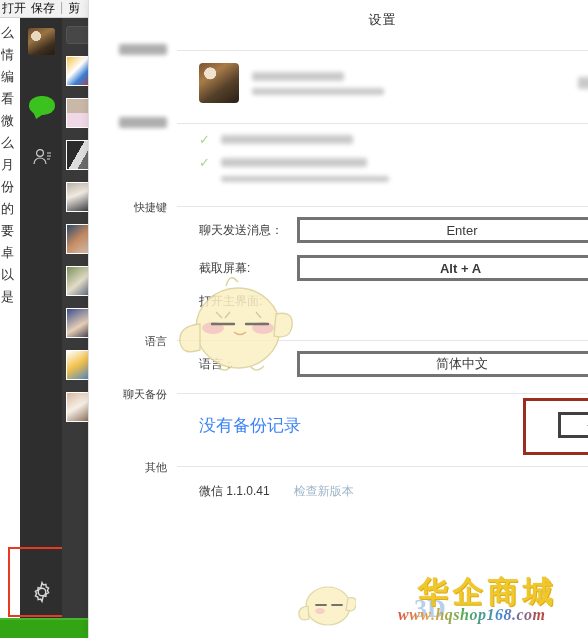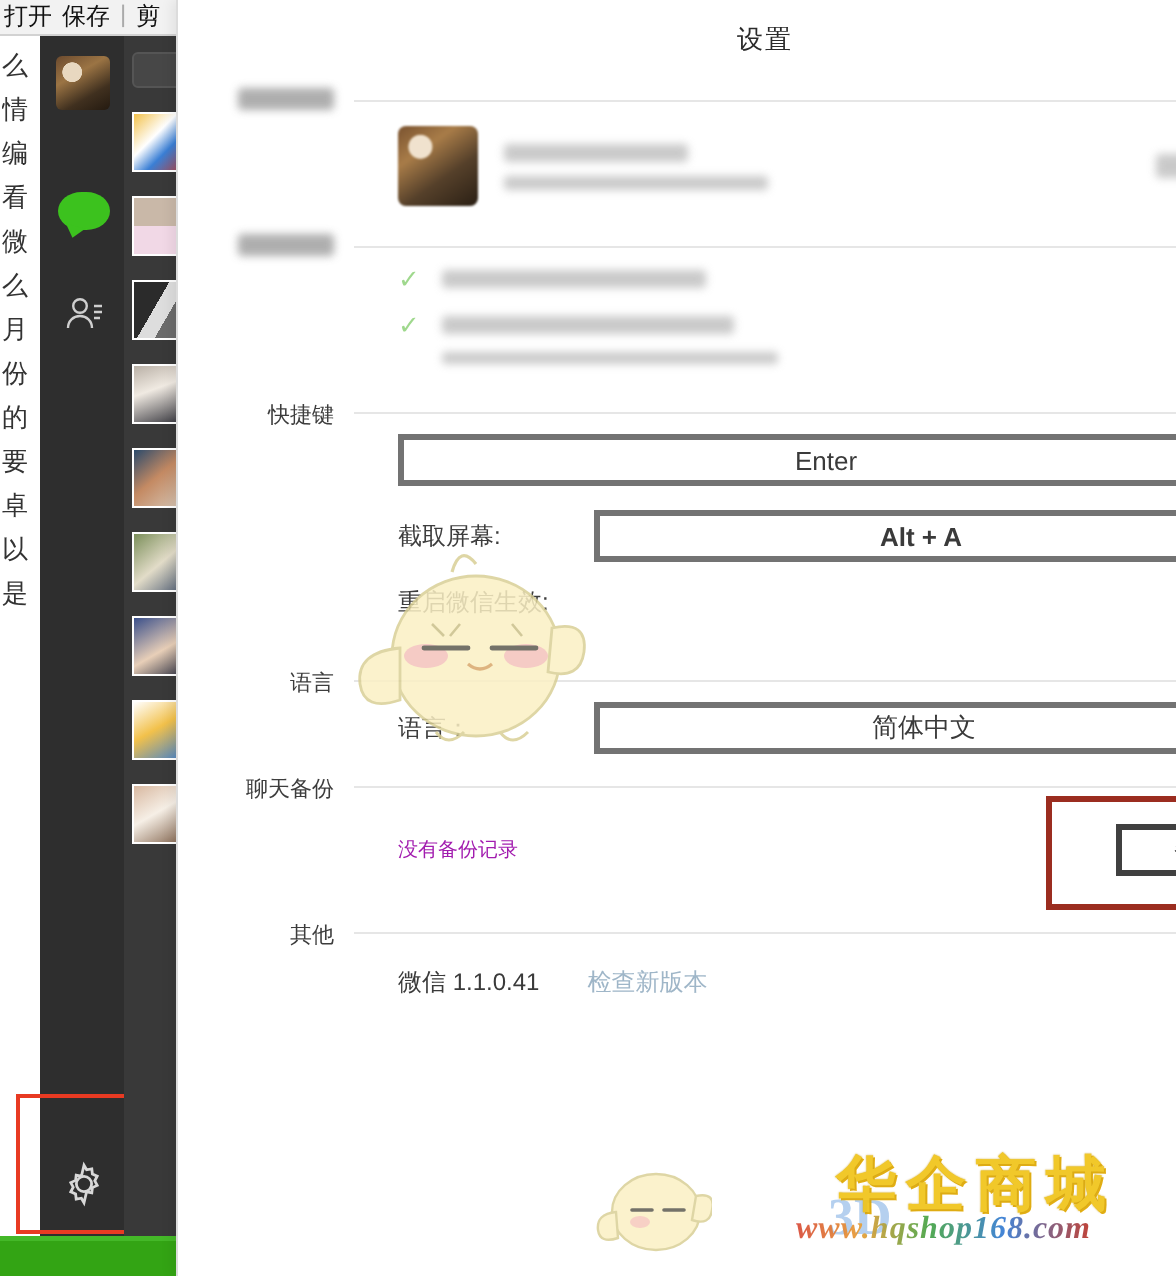--- a/index.html
+++ b/index.html
@@ -190,21 +190,21 @@
 
   .hint-text {
     font-size: 11px; color: #9a9a9a; padding: 3px 0 8px 22px;
   }
 
   
   .backup-row {
     display: flex; align-items: center; padding: 14px 0 14px 22px;
     position: relative;
   }
-  .backup-msg { font-size: 10px; color: #a21caf; flex: 1; }
+  .backup-msg { font-size: 17px; color: #3b82f6; flex: 1; }
   .backup-btn {
     width: 82px; height: 26px; border: 3px solid #404040; background: #fff;
     font-size: 12px; color: #333;
     display: flex; align-items: center; justify-content: center;
     cursor: pointer; margin-right: 16px;
   }
   .backup-highlight {
     position: absolute; right: 0px; top: 0px; width: 133px; height: 57px;
     border: 3px solid #9b2d20; pointer-events: none;
   }
@@ -364,35 +364,36 @@
         <div class="blur-bar sub-note"></div>
       </div>
     </div>
 
     <div class="section" style="margin-top:14px;">
       <div class="sec-label">快捷键</div>
       <div class="sec-content">
         <div class="sec-rule"></div>
 
         <div class="field-row">
+          <div class="field-label">聊天发送消息：</div>
           <div class="field-box with-caret">Enter</div>
           <div class="caret-btn">
             <svg width="14" height="10" viewBox="0 0 14 10">
                 <path d="M2 2.5 L7 7.5 L12 2.5" fill="none" stroke="#8d8d8d" stroke-width="1.6"></path>
               </svg>
           </div>
         </div>
 
         <div class="field-row">
           <div class="field-label">截取屏幕:</div>
           <div class="field-box" style="margin-right:32px;font-weight:bold;">Alt + A</div>
         </div>
 
         <div class="field-row">
-          <div class="field-label">重启微信生效:</div>
+          <div class="field-label">打开主界面:</div>
         </div>
       </div>
     </div>
 
     <div class="section" style="margin-top:14px;">
       <div class="sec-label">语言</div>
       <div class="sec-content">
         <div class="sec-rule"></div>
         <div class="field-row">
           <div class="field-label">语言：</div>

